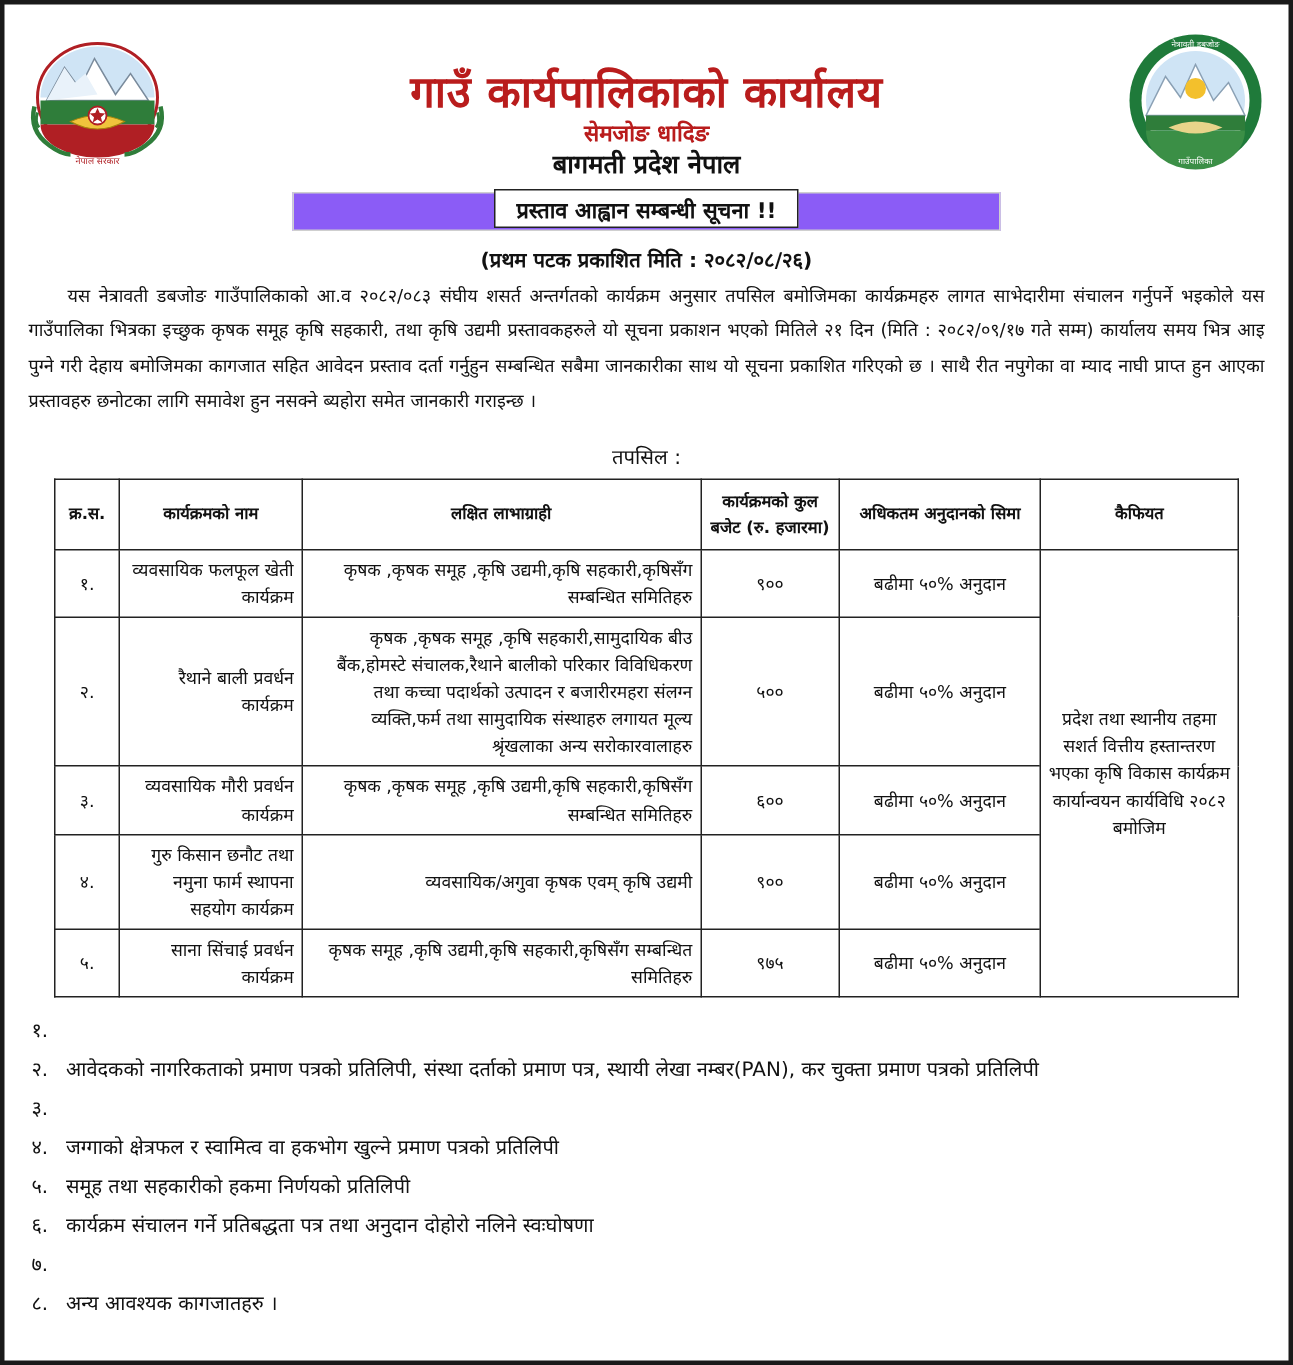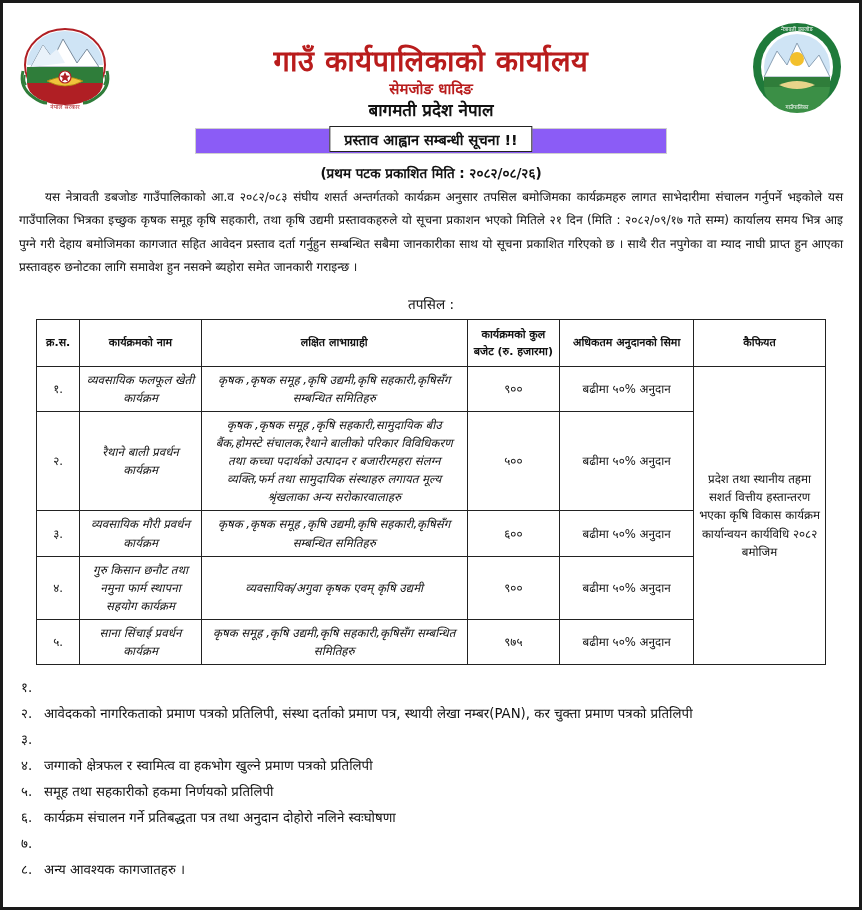--- a/index.html
+++ b/index.html
@@ -130,21 +130,21 @@
     vertical-align: middle;
     line-height: 1.55;
   }
   table.prog th {
     text-align: center;
     font-weight: bold;
     font-size: 11px;
     padding: 6px 3px;
   }
   td.c { text-align: center; }
-  td.l { text-align: center; font-style: italic; }
+  td.l { text-align: right; }
   .col-sn { width: 42px; }
   .col-name { width: 118px; }
   .col-target { width: 258px; }
   .col-budget { width: 90px; }
   .col-max { width: 130px; }
   .col-remark { width: 128px; }
 
   
   .docs {
     margin: 10px 0 0 4px;

